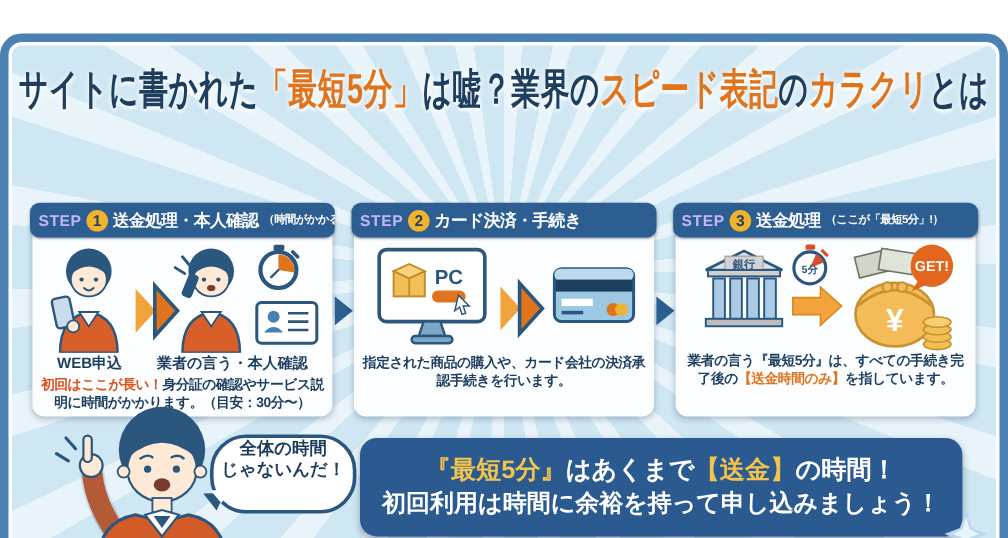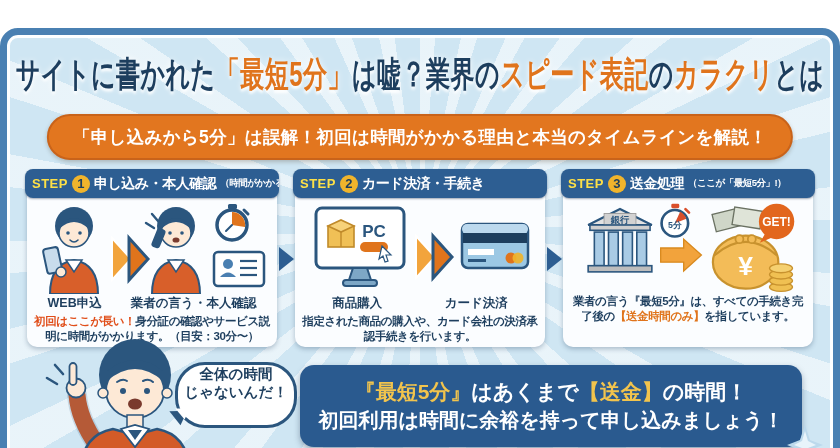--- a/index.html
+++ b/index.html
@@ -31,21 +31,21 @@
   }
   
   .steps{position:absolute;top:136px;left:20px;right:20px;height:176px;display:flex;align-items:stretch;}
   .card{flex:1 1 0;background:#fbfdff;border-radius:10px;box-shadow:0 2px 5px rgba(25,55,90,.3);
         display:flex;flex-direction:column;min-width:0;}
   .card-head{
     display:flex;align-items:center;gap:4px;height:29px;padding:0 7px;
     background:#2d5e92;border-radius:8px;margin:-2px -2px 0 -2px;
     box-shadow:0 1px 2px rgba(20,40,70,.4);white-space:nowrap;overflow:hidden;
   }
-  .step-word{color:#fde047;font-size:13px;font-weight:900;letter-spacing:.5px;}
+  .step-word{color:#c4b5fd;font-size:13px;font-weight:900;letter-spacing:.5px;}
   .step-num{width:18px;height:18px;border-radius:50%;background:#f0b42c;color:#1d3e5e;
     font-size:13px;font-weight:900;display:flex;align-items:center;justify-content:center;flex:0 0 18px;}
   .step-title{color:#fff;font-size:14px;font-weight:900;letter-spacing:-.5px;}
   .step-note{color:#fff;font-size:9.5px;font-weight:700;letter-spacing:-.5px;}
   .card-body{flex:1;display:flex;flex-direction:column;padding:2px 6px 0 6px;}
   .illus{height:92px;display:block;margin:2px auto 0 auto;}
   .labels{display:flex;justify-content:space-around;align-items:center;
     color:#1d3e5e;font-size:12.5px;font-weight:900;margin-top:1px;white-space:nowrap;}
   .desc{margin-top:2px;text-align:center;font-size:11.5px;font-weight:700;
     color:#1d3e5e;line-height:1.32;letter-spacing:-.4px;}
@@ -78,29 +78,28 @@
 </style>
 </head>
 <body>
 
 <div class="frame">
 
   <div class="title">
     <span class="t-navy">サイトに書かれた</span><span class="t-orange">「最短5分」</span><span class="t-navy">は嘘？業界の</span><span class="t-orange">スピード表記</span><span class="t-navy">の</span><span class="t-orange">カラクリ</span><span class="t-navy">とは</span>
   </div>
 
-  <div class="subtitle">「申し込みから5分」は誤解！初回は時間がかかる理由と本当のタイムラインを解説！</div>
 
   <div class="steps">
 
     <div class="card">
       <div class="card-head">
         <span class="step-word">STEP</span>
         <span class="step-num">1</span>
-        <span class="step-title">申し込み・本人確認</span>
+        <span class="step-title">送金処理・本人確認</span>
         <span class="step-note">（時間がかかる!）</span>
       </div>
       <div class="card-body">
         <svg class="illus" width="232" height="92" viewBox="0 0 232 92">
 
           <g>
             <path d="M14,92 Q14,62 38,58 Q62,62 62,92 Z" fill="#d85f2a" stroke="#2b567e" stroke-width="2"></path>
             <polygon points="30,58 38,70 46,58" fill="#fff" stroke="#2b567e" stroke-width="1.5"></polygon>
             <circle cx="38" cy="24" r="19" fill="#2b567e"></circle>
             <ellipse cx="38" cy="31" rx="15" ry="14" fill="#fde9d6" stroke="#2b567e" stroke-width="1.5"></ellipse>
@@ -190,24 +189,20 @@
           <g>
             <rect x="158" y="22" width="66" height="44" rx="6" fill="#9cc8e4" stroke="#2b567e" stroke-width="2.5"></rect>
             <rect x="158" y="22" width="66" height="10" rx="5" fill="#bcd9ee"></rect>
             <rect x="159" y="31" width="64" height="10" fill="#1d3e5e"></rect>
             <rect x="164" y="47" width="26" height="6" fill="#ffffff"></rect>
             <rect x="164" y="57" width="18" height="3" fill="#2b567e"></rect>
             <circle cx="207" cy="56" r="5.5" fill="#e0741c"></circle>
             <circle cx="214" cy="56" r="5.5" fill="#f0b42c" opacity="0.92"></circle>
           </g>
         </svg>
-        <div class="labels">
-          <span>商品購入</span>
-          <span>カード決済</span>
-        </div>
         <div class="desc">
           <span>指定された商品の購入や、カード会社の決済承認手続きを行います。</span>
         </div>
       </div>
     </div>
 
     <div class="sep">
         <div class="tri"></div>
       </div>
 

